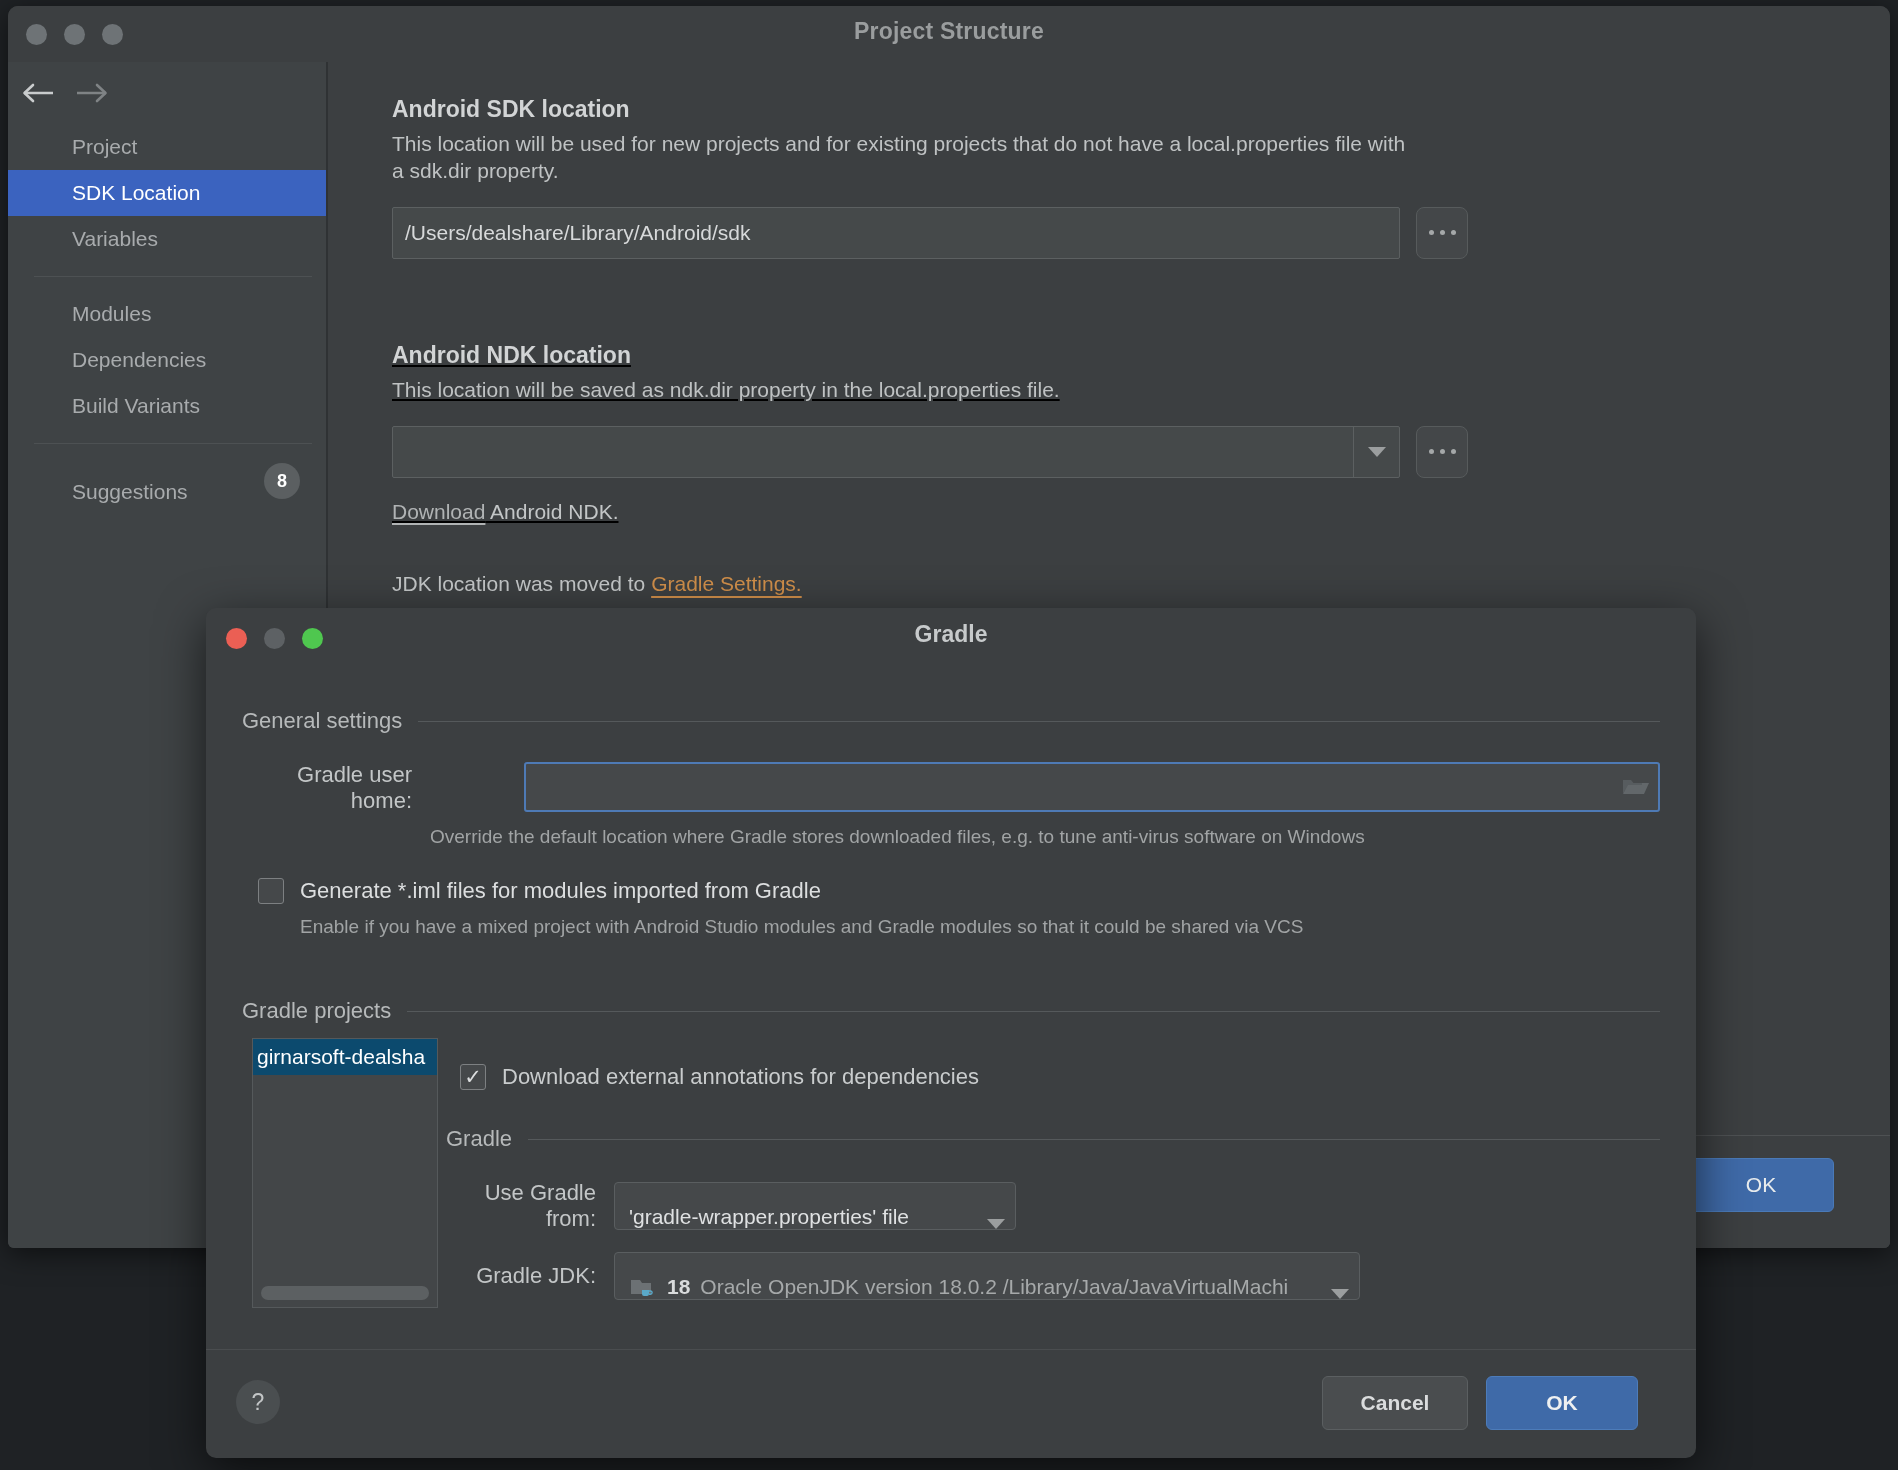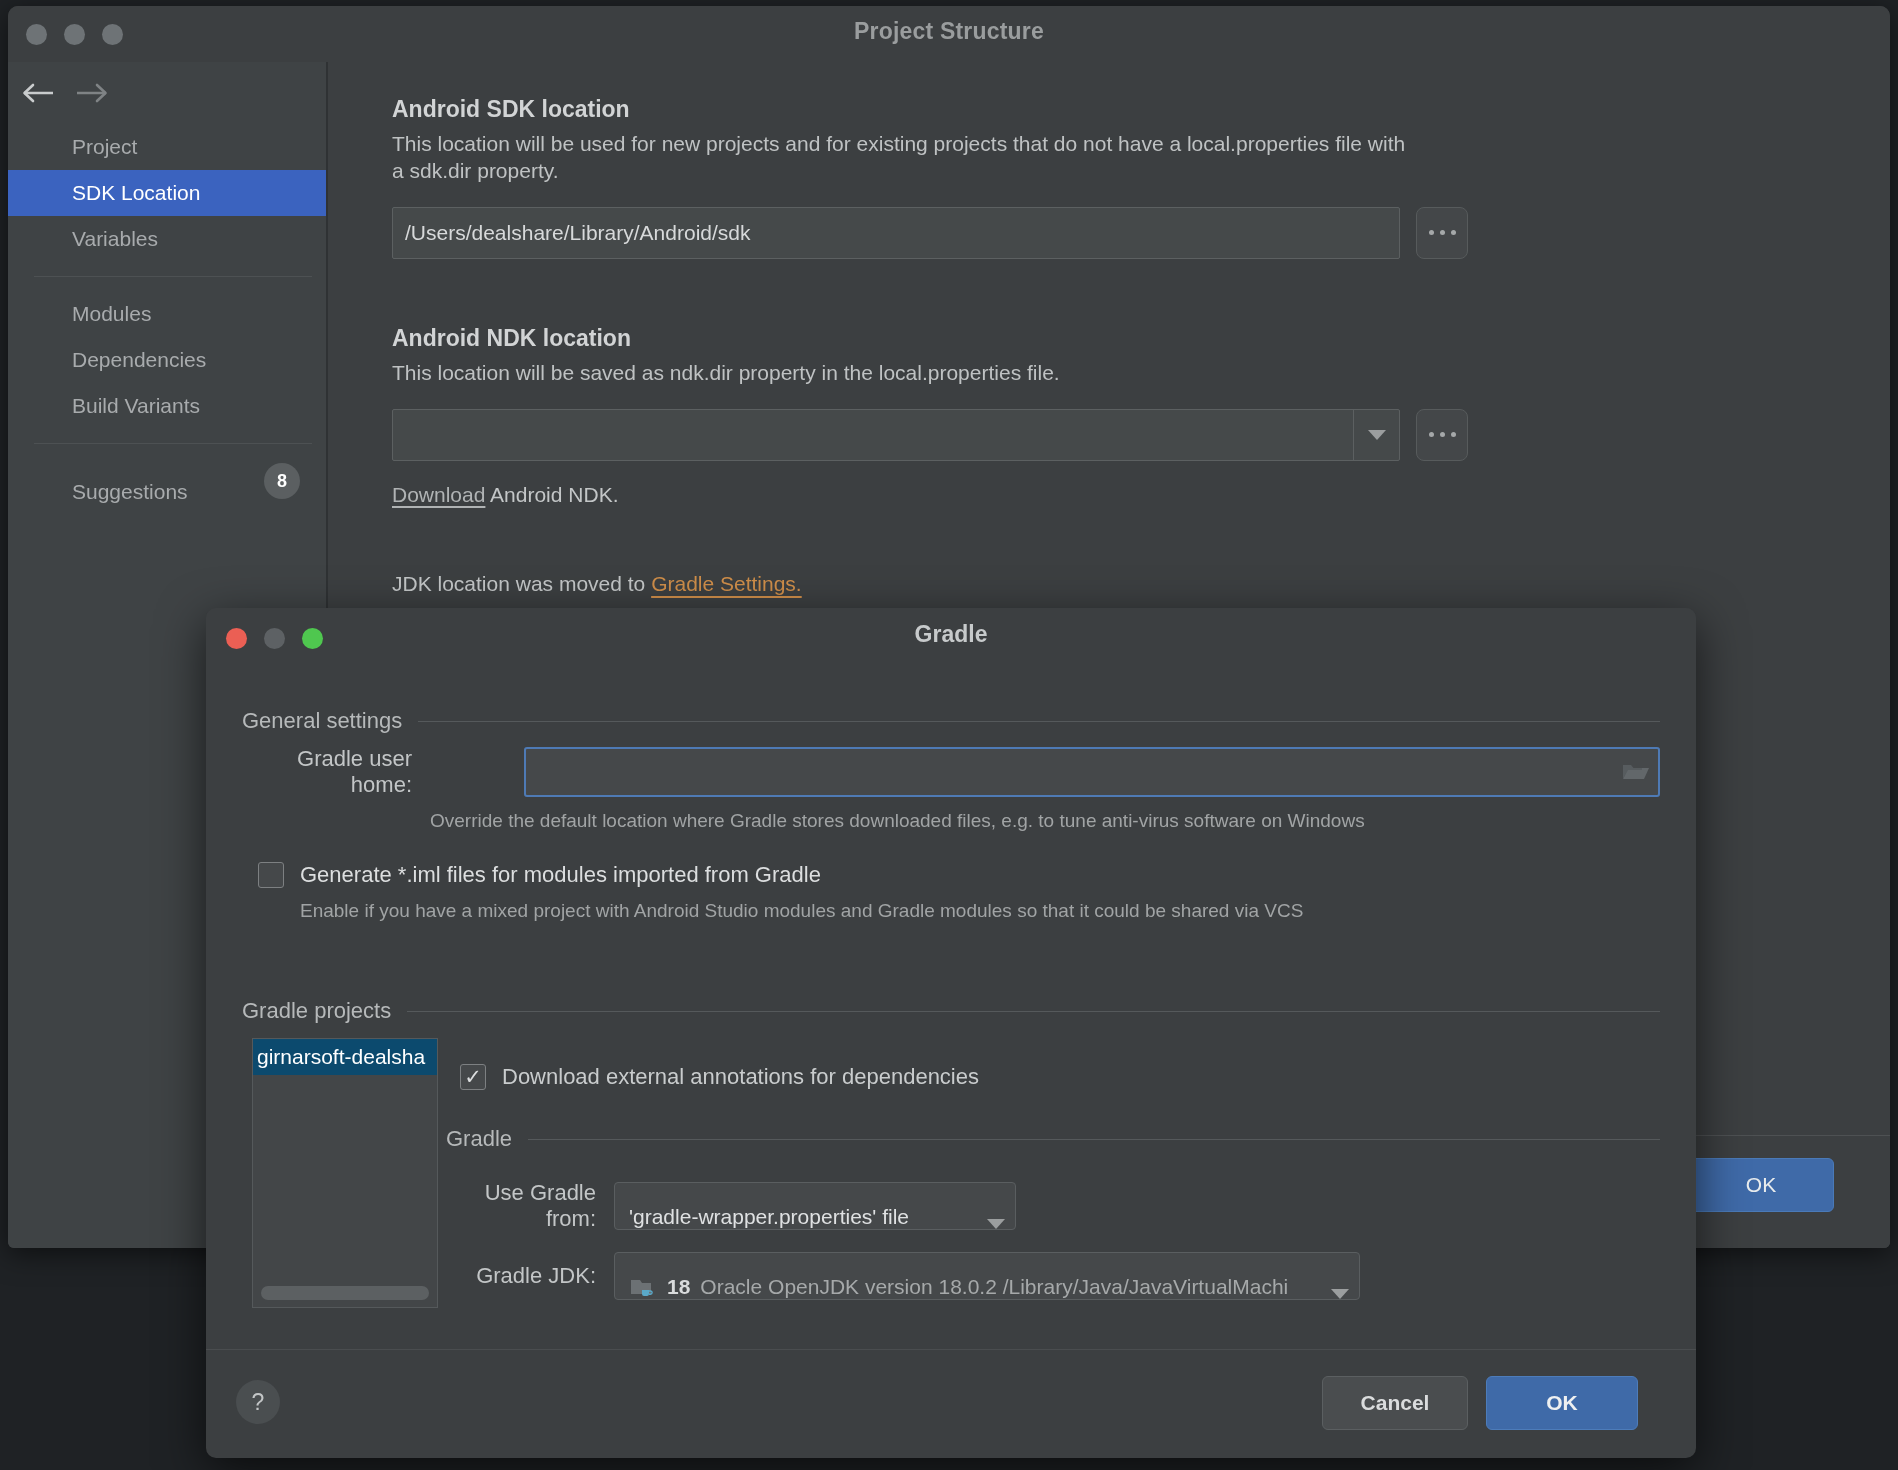--- a/index.html
+++ b/index.html
@@ -453,21 +453,21 @@
       <div style="display:flex; align-items:center; gap:16px; margin-top:22px;">
         <div class="text-field" style="width:1008px; height:52px;">/Users/dealshare/Library/Android/sdk</div>
         <div class="dots-button">
           <i></i>
           <i></i>
           <i></i>
         </div>
       </div>
     </div>
 
-    <div style="position:absolute; left:62px; top:263px;">
+    <div style="position:absolute; left:62px; top:280px;text-decoration:underline;">
       <div class="section-title">Android NDK location</div>
       <div class="section-desc" style="margin-top:8px;">This location will be saved as ndk.dir property in the local.properties file.</div>
       <div style="display:flex; align-items:center; gap:16px; margin-top:22px;">
         <div class="text-field" style="width:1008px; height:52px; padding:0; position:relative;">
           <span style="flex:1; padding-left:12px;"></span>
           <span class="combo-arrow-box">
             <span class="caret-down"></span>
           </span>
         </div>
         <div class="dots-button">
@@ -499,21 +499,21 @@
     <div class="gd-traffic max"></div>
     <div id="gd-title">Gradle</div>
   </div>
 
   <div style="position:absolute; left:36px; top:100px; width:1418px;">
     <div class="group-header">
       <span>General settings</span>
       <span class="rule"></span>
     </div>
 
-    <div style="display:flex; align-items:center; margin-top:12px;gap:47px;">
+    <div style="display:flex; margin-top:28px;gap:47px;">
       <div class="form-label" style="width:170px;">Gradle user home:</div>
       <div style="width:18px;"></div>
       <div style="flex:1; height:50px; box-sizing:border-box; background:#45484a; border:2px solid #4e7ab5; border-radius:3px; display:flex; align-items:center; padding:0 8px 0 12px;">
         <span style="flex:1; color:#d7d9da; font-size:21px;"></span>
         <span style="display:flex; align-items:center;">
           <svg width="30" height="24" viewBox="0 0 30 24" aria-hidden="true">
             <path d="M3 19 L8 8 H29 L24 19 Z" fill="#62676a"></path>
             <path d="M3 19 V5 H11 L13.5 8 H22 V10 H8 Z" fill="#575c5f"></path>
           </svg>
         </span>

